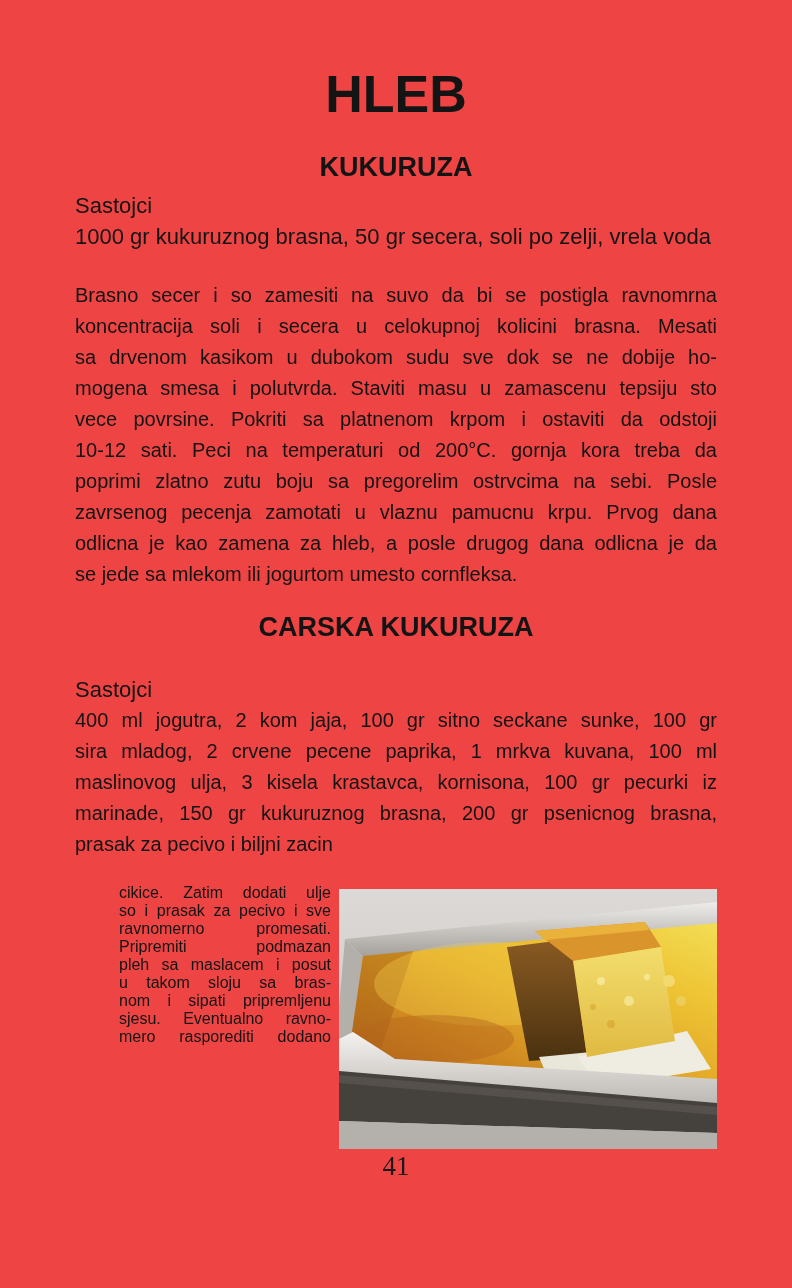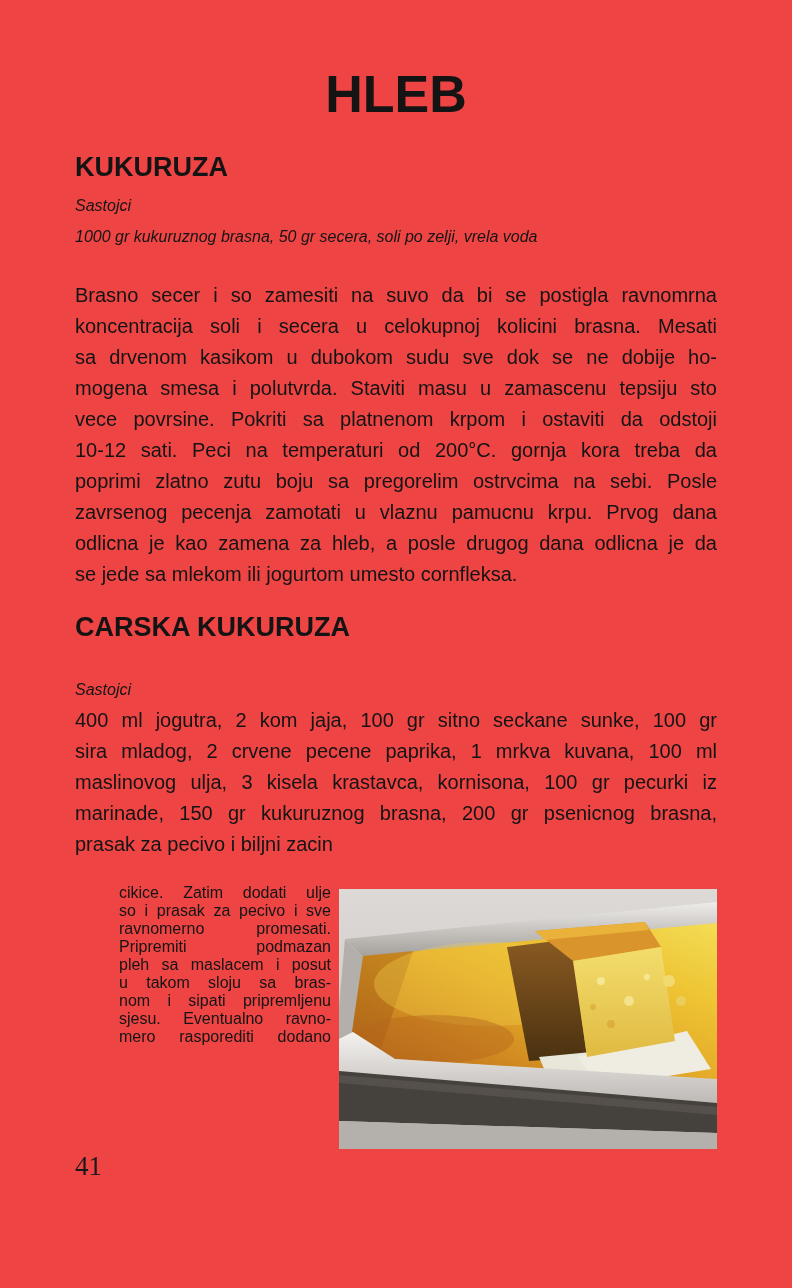--- a/index.html
+++ b/index.html
@@ -16,49 +16,49 @@
   }
   .title {
     margin: 64px 0 0 0;
     text-align: center;
     font-size: 52px;
     line-height: 60px;
     font-weight: 700;
   }
   .heading {
     margin: 28px 0 0 0;
-    text-align: left;
+    text-align: center;
     font-size: 27px;
     line-height: 30px;
     font-weight: 700;
   }
   .heading.second { margin-top: 22px; }
   .line {
-    font-size: 16px;
+    font-size: 22px;
     line-height: 31px;
-    font-style: italic;
   }
   .label { margin-top: 8px; }
   .label.second { margin-top: 32px; }
   .para { margin: 0; font-size: 20px; line-height: 31px; }
   .para.p1 { margin-top: 28px; }
   .para.intro { margin-top: 24px; }
   .jline { text-align: justify; text-align-last: justify; }
   .jline.left-last { text-align-last: left; }
   .wrap-section { position: relative; margin-left: 44px; }
   .photo {
     float: right;
     width: 378px;
     height: 260px;
     margin: 5px 0 0 8px;
   }
   .photo svg { display: block; width: 378px; height: 260px; }
   .page-number {
     clear: both;
     margin-top: 4px;
+    text-align: center;
     font-family: "Liberation Serif", serif;
     font-size: 27px;
     line-height: 34px;
     color: #1a1a1a;
   }
 </style>
 </head>
 <body>
 
 <div class="page">

